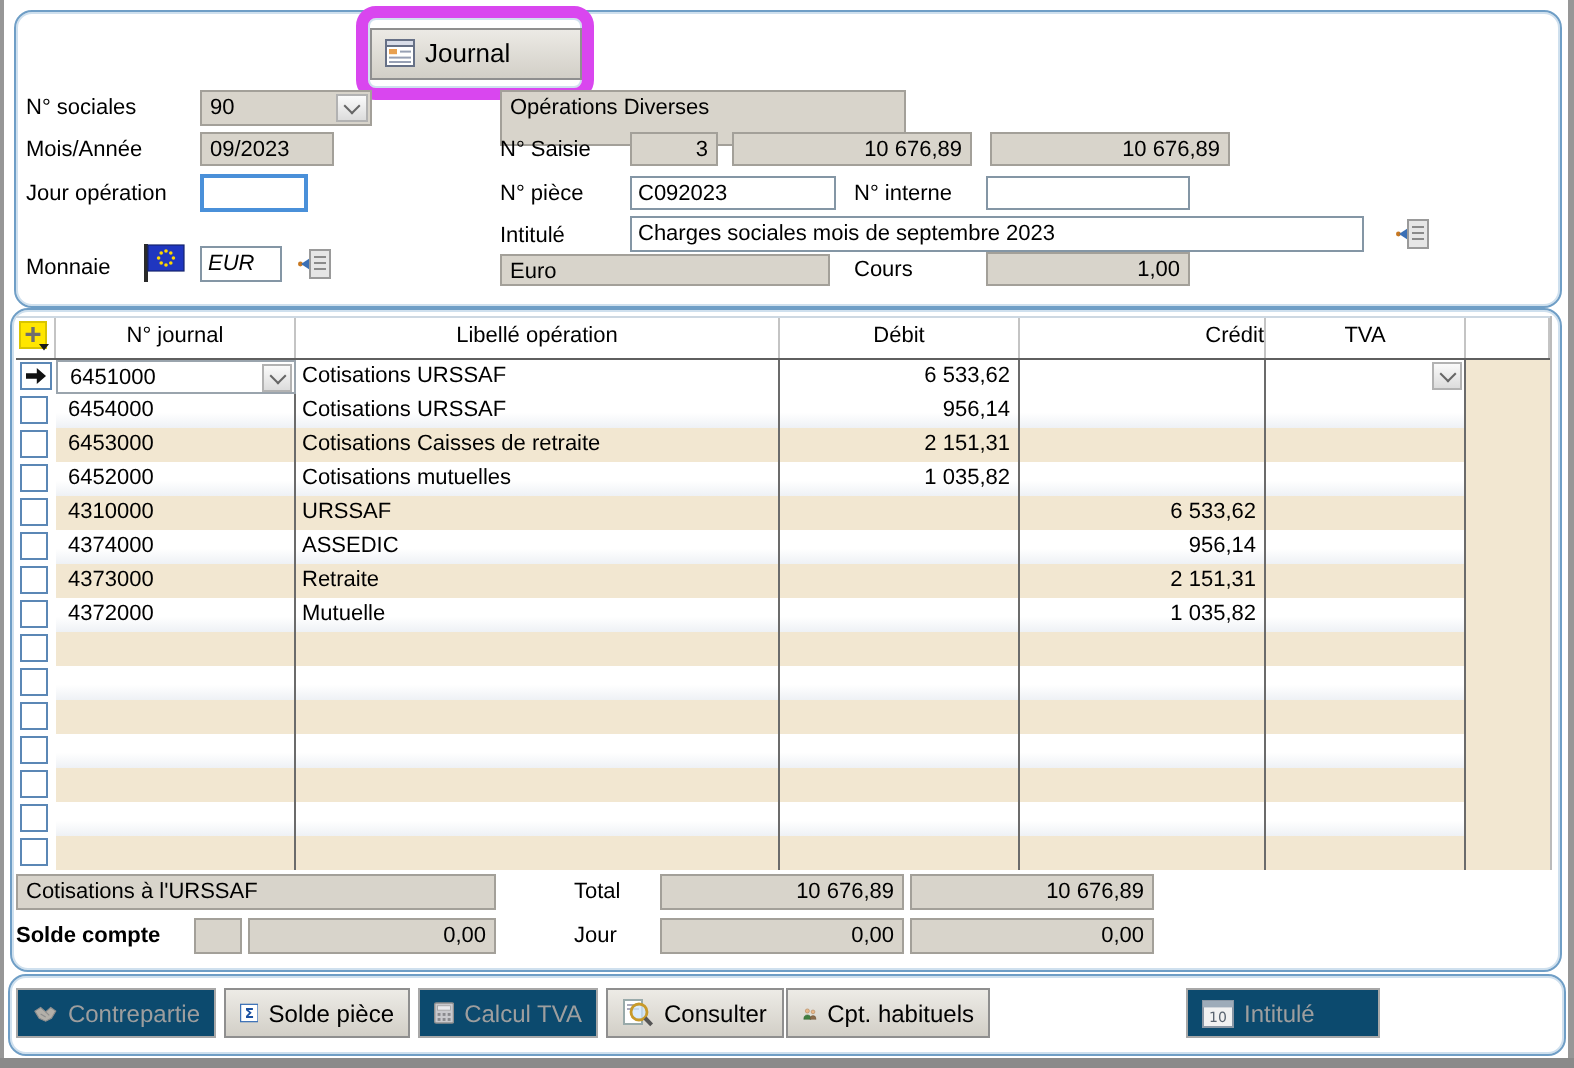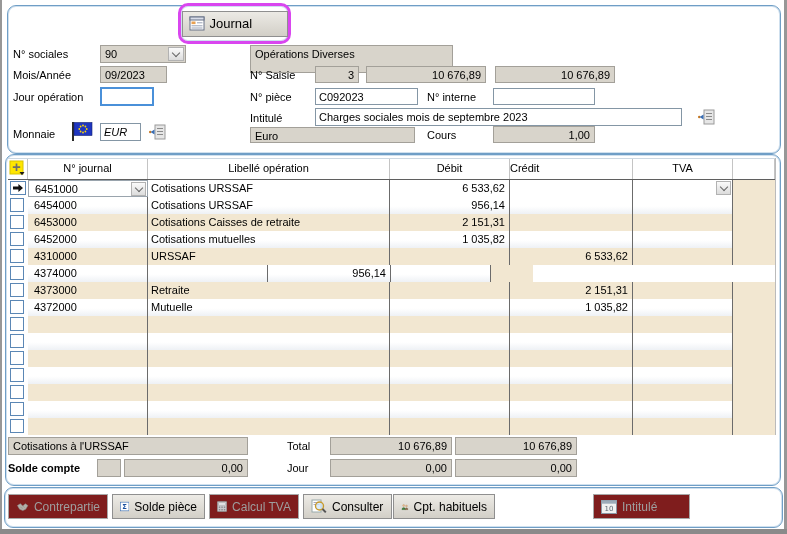--- a/index.html
+++ b/index.html
@@ -9,21 +9,21 @@
   
   .edge-l{left:0;top:0;width:2px;height:534px;background:#979797}
   .edge-r{right:0;top:0;width:3px;height:534px;background:#979797}
   .edge-b{left:0;bottom:0;width:787px;height:5px;background:#8a8a8a}
   
   .sec{border:1px solid #6f9ec6;border-radius:9px;box-shadow:inset 0 0 0 1px #cfe0ee;background:transparent}
   .sec1{left:7px;top:5px;width:772px;height:147px}
   .sec2{left:5px;top:154px;width:774px;height:330px}
   .sec3{left:4px;top:487px;width:777px;height:39px}
   .journal-group{left:178px;top:3px;width:107px;height:35px;background:#fff;
-       border:3px solid #d946ef;border-radius:10px;box-shadow:inset 0 0 0 1px #cfe0ee;
+       border:6px solid #d946ef;border-radius:10px;box-shadow:inset 0 0 0 1px #cfe0ee;
        display:flex;align-items:center;justify-content:center}
   
   .lbl{position:absolute;white-space:nowrap}
   .bold{font-weight:bold}
   .fld{position:absolute;box-sizing:border-box;background:#d8d4cb;border:1px solid #a3a099;
        padding:1px 4px 0 4px;white-space:nowrap;overflow:hidden;line-height:14px}
   .fld.right{text-align:right}
   .inp{position:absolute;box-sizing:border-box;background:#fff;border:1px solid #8496a5;
        padding:1px 3px;font-family:"Liberation Sans",sans-serif;font-size:11px;margin:0}
   .inp.focused{border:2px solid #4a90d9;padding:0 2px}
@@ -31,21 +31,21 @@
   .dd{position:absolute;top:1px;right:1px;bottom:1px;width:16px;
       background:linear-gradient(#fbfbfb,#dcdcdc);border:1px solid #b2b2b2;box-sizing:border-box;
       display:flex;align-items:center;justify-content:center}
   .chev{display:inline-block;width:5px;height:5px;border-left:1px solid #666;border-bottom:1px solid #666;
         transform:rotate(-45deg);margin-top:-3px}
   .iconbtn{position:absolute;cursor:pointer}
   
   .btn{position:absolute;top:494px;height:25px;box-sizing:border-box;
        background:linear-gradient(#edebe6,#d2cfc7);border:1px solid #8f8f8f;
        display:flex;align-items:center;gap:5px;padding:0 7px;font-size:12px;white-space:nowrap}
-  .btn.disabled{color:#9e9e9e;background:#7f1d1d;border-color:#a8a8a8}
+  .btn.disabled{color:#9e9e9e;background:#0c4a6e;border-color:#a8a8a8}
   .jbtn{width:92px;height:24px;background:linear-gradient(#eceae5,#d2cfc7);
         border:1px solid #8f8f8f;display:flex;align-items:center;gap:5px;padding:0 6px;font-size:13px}
   
   .grid{position:absolute;left:8px;top:158px;width:767px;border-right:1px solid #bbb}
   .ghead{display:flex;height:20px;background:#fff;border-bottom:1px solid #5f5f5f;
          border-top:1px solid #cdd8e2}
   .ghead .hc{box-sizing:border-box;border-right:1px solid #c4c4c4;text-align:center;
              line-height:19px;overflow:hidden;white-space:nowrap}
   .grow{display:flex;height:17px;line-height:17px}
   .cell{box-sizing:border-box;border-right:1px solid #6b6b6b;overflow:hidden;white-space:nowrap;position:relative}
@@ -166,21 +166,21 @@
     <div class="hc c-sel">
       <svg width="17" height="17" viewBox="0 0 17 17" style="margin-top:1px">
         <rect x="1" y="1" width="13" height="13" fill="#ffe600" stroke="#d8c400"></rect>
         <path d="M7.5 3.5 V11 M3.8 7.2 H11.2" stroke="#6e6e6e" stroke-width="1.7"></path>
         <path d="M10.5 12 H15.5 L13 15.2 Z" fill="#1a1a1a"></path>
       </svg>
     </div>
     <div class="hc c-compte" style="padding-left:0;text-align:center">N° journal</div>
     <div class="hc c-lib" style="padding-left:0;text-align:center">Libellé opération</div>
     <div class="hc c-deb" style="padding:0;text-align:center">Débit</div>
-    <div class="hc c-cred" style="padding:0;text-align:left">Crédit</div>
+    <div class="hc c-cred" style="padding:0;text-align:right">Crédit</div>
     <div class="hc c-tva">TVA</div>
     <div class="hc c-extra" style="background:#fff !important"></div>
   </div>
 
   <div class="grow active">
     <div class="c-sel">
       <span class="selbox" style="width:16px">
         <svg width="12" height="10" viewBox="0 0 12 10">
             <path d="M1 3.6 h5.4 V1 L11 5 L6.4 9 V6.4 H1 Z" fill="#111"></path>
           </svg>
@@ -250,20 +250,21 @@
     <div class="cell c-cred">6 533,62</div>
     <div class="cell c-tva"></div>
     <div class="cell c-extra"></div>
   </div>
 
   <div class="grow white">
     <div class="c-sel">
         <span class="selbox"></span>
       </div>
     <div class="cell c-compte">4374000</div>
+    <div class="cell c-lib">ASSEDIC</div>
     <div class="cell c-deb"></div>
     <div class="cell c-cred">956,14</div>
     <div class="cell c-tva"></div>
     <div class="cell c-extra"></div>
   </div>
 
   <div class="grow beige">
     <div class="c-sel">
         <span class="selbox"></span>
       </div>

